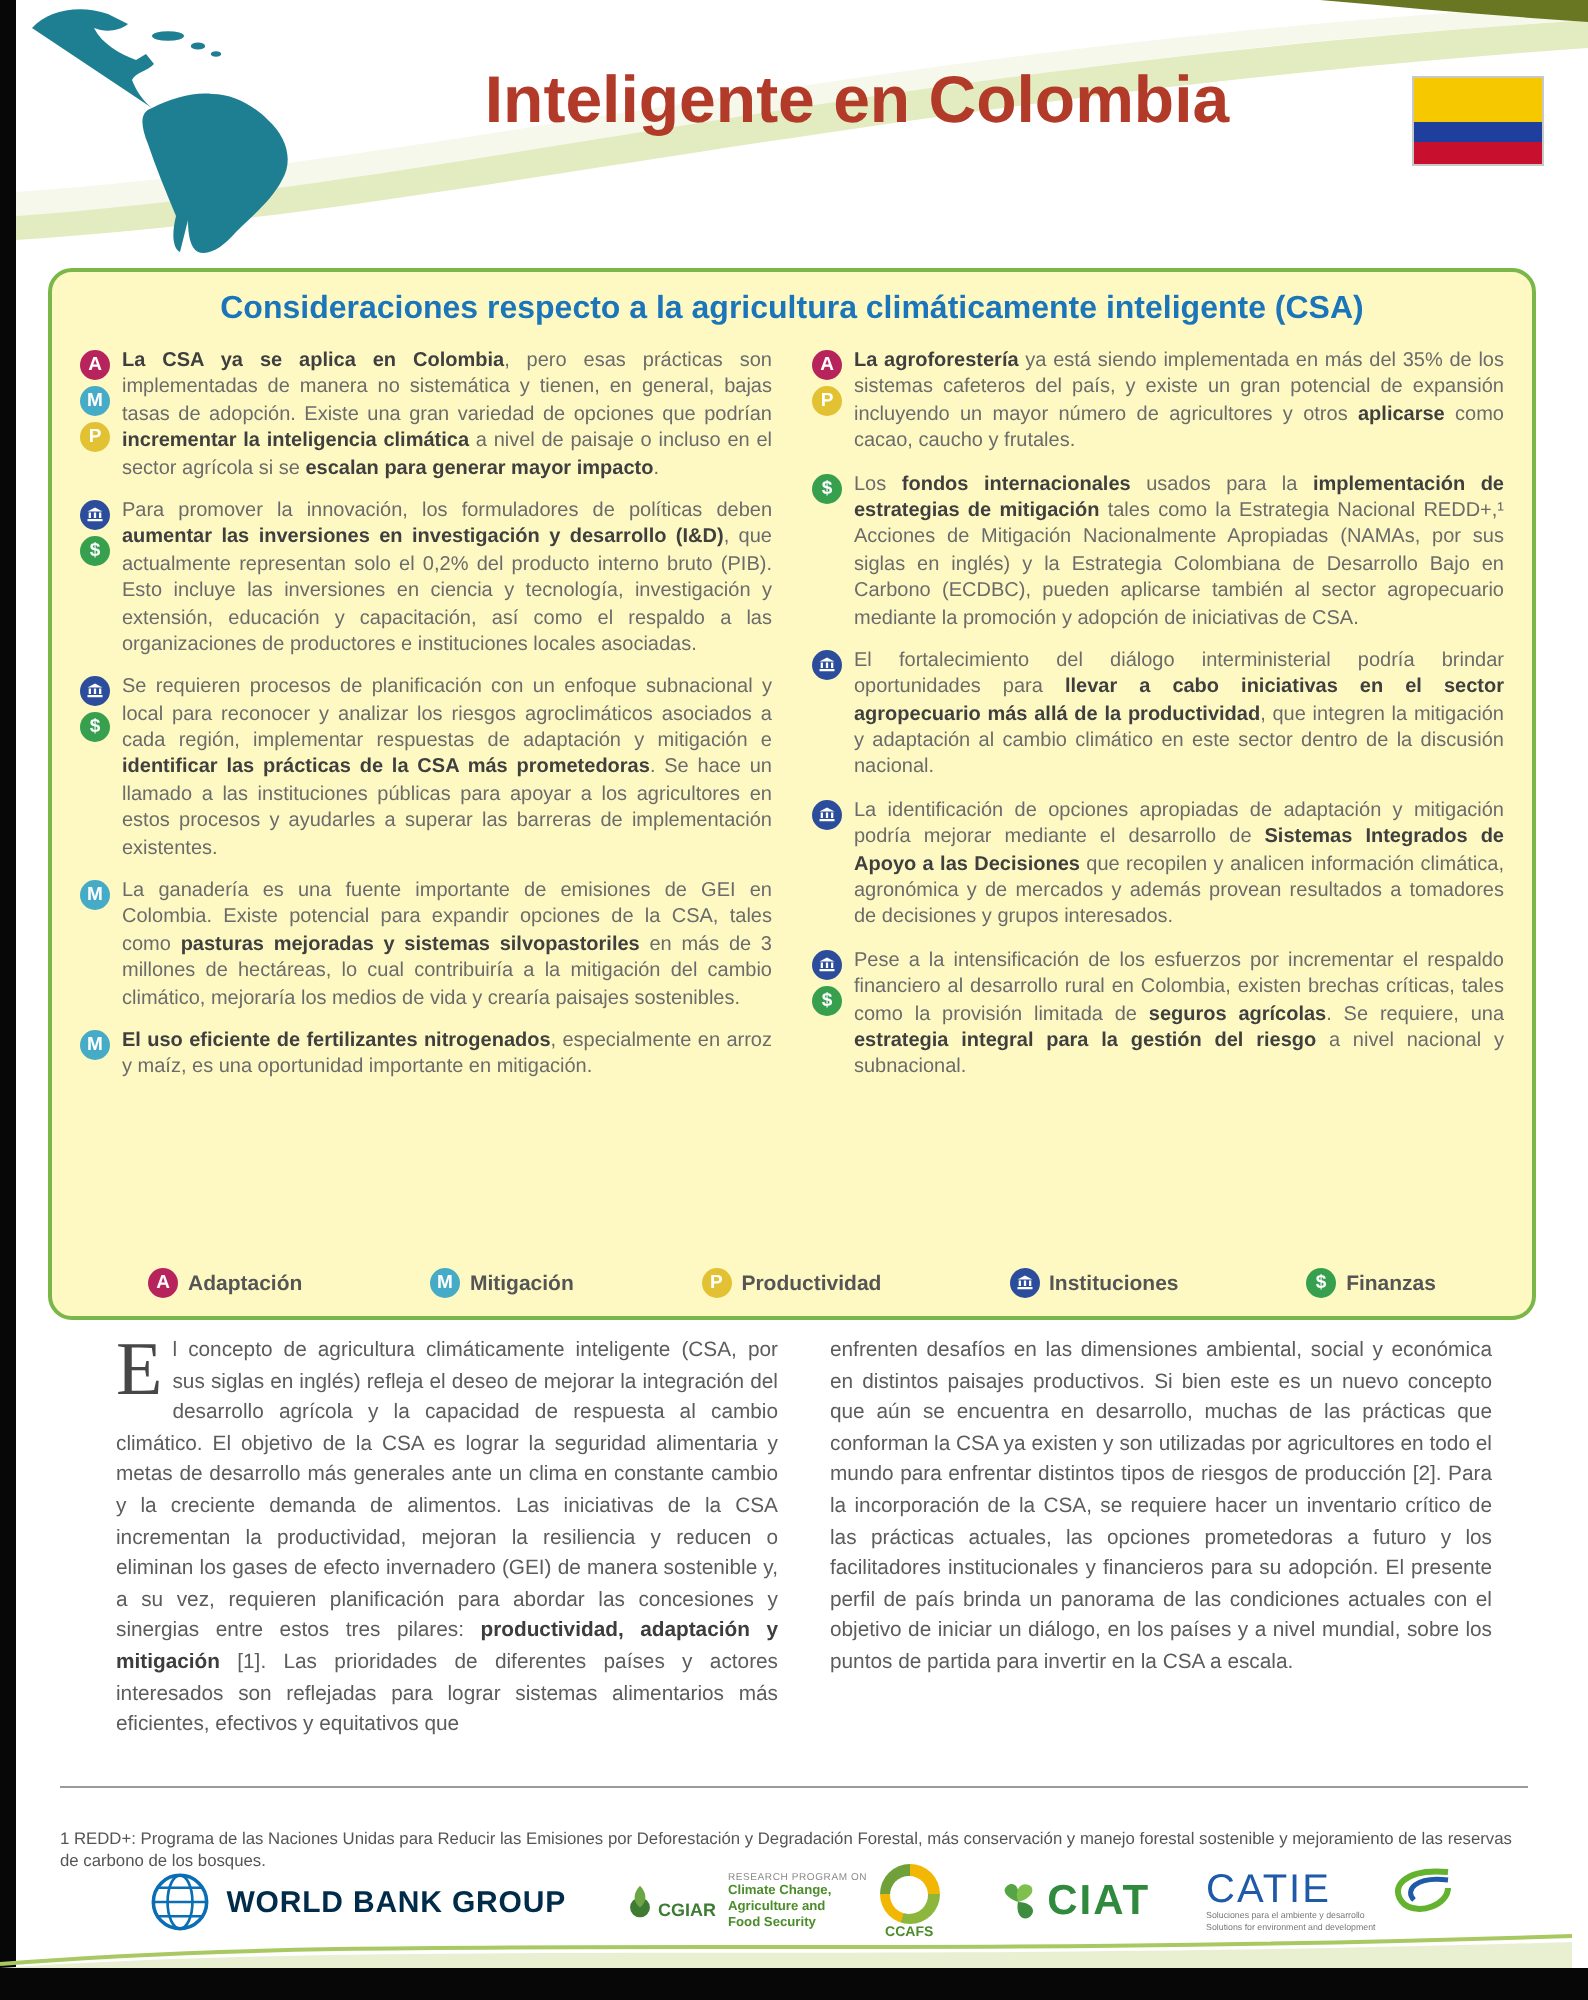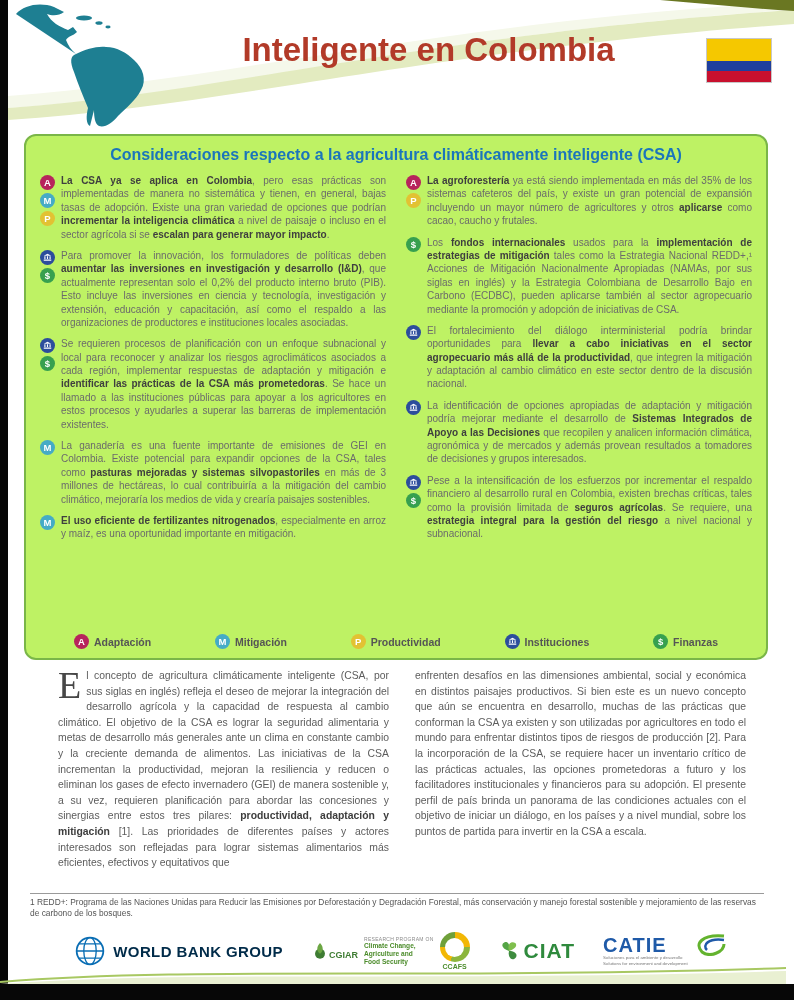--- a/index.html
+++ b/index.html
@@ -13,42 +13,42 @@
   .header-curves{position:absolute;left:0;top:0;width:100%;height:100%;}
   .map{position:absolute;left:2px;top:0;width:152px;height:128px;z-index:2;}
   .title{position:absolute;left:148px;top:28px;width:545px;text-align:center;z-index:3;
          color:#B23A28;font-weight:bold;font-size:33px;line-height:43px;}
   .flag{position:absolute;right:22px;top:38px;width:64px;height:43px;display:flex;flex-direction:column;
         border:1px solid #c8c8c8;z-index:3;}
   .flag-stripe{width:100%;}
 
   
   .csa-box{position:absolute;left:24px;top:134px;width:744px;height:526px;box-sizing:border-box;
-           border:2px solid #7AB648;border-radius:12px;background:#bef264;padding:6px 14px;}
+           border:2px solid #7AB648;border-radius:12px;background:#fef9c3;padding:6px 14px;}
   .box-heading{color:#1B75BB;font-size:16px;font-weight:bold;text-align:center;margin:4px 0 10px 0;}
   .cols{display:flex;gap:20px;height:438px;overflow:hidden;}
   .col{flex:1;min-width:0;}
   .bullet{display:flex;gap:6px;margin-bottom:8px;}
   .icon-stack{display:flex;flex-direction:column;gap:3px;width:15px;flex:0 0 auto;padding-top:1px;}
   .cicon{width:15px;height:15px;border-radius:50%;color:#fff;font-weight:bold;font-size:9.5px;
          display:flex;align-items:center;justify-content:center;flex:0 0 auto;}
   .bullet-text{flex:1;font-size:10px;line-height:1.34;color:#6b6b6b;text-align:justify;}
   .bullet-text b{color:#3f3f3f;}
   .legend{position:absolute;left:48px;right:48px;bottom:9px;display:flex;justify-content:space-between;}
   .legend-item{display:flex;align-items:center;gap:5px;font-size:10.5px;font-weight:bold;color:#555;}
 
   
   .body-section{position:absolute;left:58px;top:668px;width:688px;display:flex;gap:26px;}
   .bcol{flex:1;min-width:0;font-size:10.4px;line-height:1.5;color:#5c5c5c;text-align:justify;}
   .bcol b{color:#3d3d3d;}
   .dropcap{float:left;font-family:"Liberation Serif",serif;font-size:38px;line-height:30px;
            padding:2px 5px 0 0;color:#474747;}
 
   .footnote{position:absolute;left:30px;right:30px;top:893px;border-top:1px solid #9a9a9a;
-            padding-top:3px;font-size:8.4px;line-height:1.35;color:#555;}
+            padding-top:20px;font-size:8.4px;line-height:1.35;color:#555;}
 
   
   .logos{position:absolute;left:8px;right:0;top:922px;height:58px;display:flex;align-items:center;
          justify-content:center;gap:28px;z-index:5;}
   .wbg{display:flex;align-items:center;gap:7px;}
   .wbg-text{font-size:15px;font-weight:bold;color:#002B49;letter-spacing:.4px;}
   .cgiar-block{display:flex;align-items:center;gap:6px;}
   .cgiar-logo{display:flex;flex-direction:row;align-items:flex-end;}
   .cgiar-word{font-size:9px;font-weight:bold;color:#3E7C33;}
   .prog{display:flex;flex-direction:column;}
@@ -56,21 +56,21 @@
   .prog-line{font-size:6.6px;color:#4C8C2B;font-weight:bold;line-height:1.18;}
   .ccafs{display:flex;flex-direction:column;align-items:center;}
   .ccafs-circle{width:30px;height:30px;border-radius:50%;
         background:conic-gradient(#F2B705 0 25%,#8CB63C 25% 55%,#F2B705 55% 75%,#6FA03A 75% 100%);
         display:flex;align-items:center;justify-content:center;}
   .ccafs-inner{width:19px;height:19px;border-radius:50%;background:#fff;}
   .ccafs-word{font-size:7px;font-weight:bold;color:#4C8C2B;margin-top:1px;}
   .ciat{display:flex;align-items:center;gap:4px;}
   .ciat-word{font-size:21px;font-weight:bold;color:#2F8A3D;letter-spacing:1px;}
   .catie{position:relative;display:flex;flex-direction:column;align-items:flex-start;padding-right:40px;}
-  .catie-word{font-size:20px;font-weight:bold;color:#1F5AA8;letter-spacing:1px;line-height:1;}
+  .catie-word{font-size:20px;font-weight:normal;color:#1F5AA8;letter-spacing:1px;line-height:1;}
   .catie-tag{font-size:4.4px;color:#777;line-height:1.35;}
   .catie-swoosh{position:absolute;right:0;top:-3px;}
   .bottom-curve{position:absolute;left:0;right:0;bottom:16px;height:22px;z-index:1;}
 </style>
 </head>
 <body>
 
 <div class="page">
   <div class="strip-left"></div>
   <div class="strip-bottom"></div>

